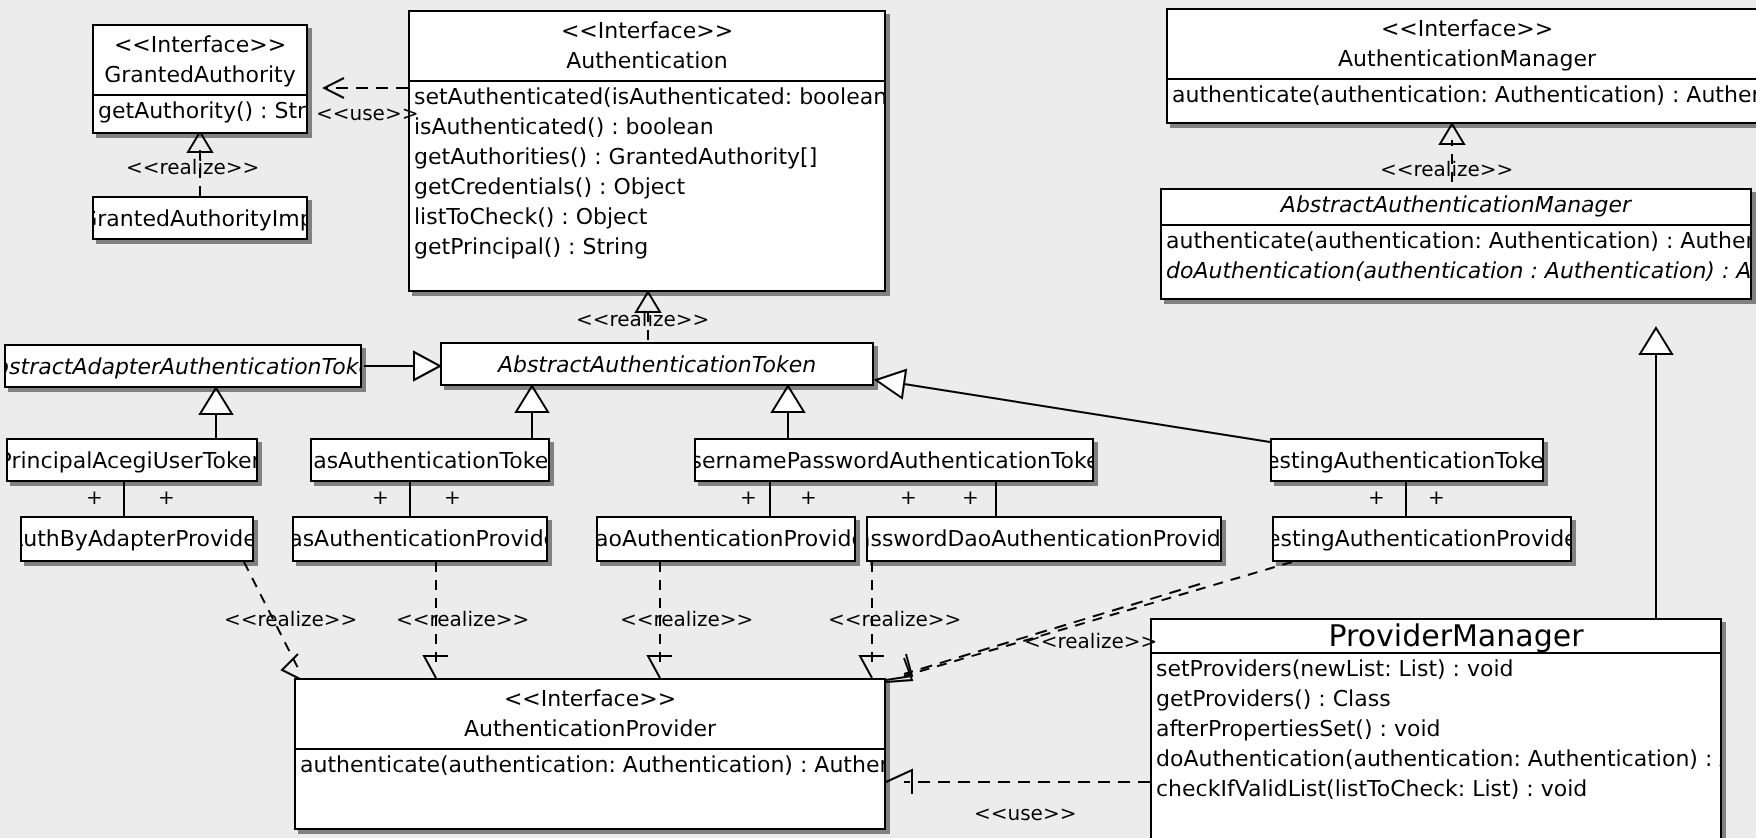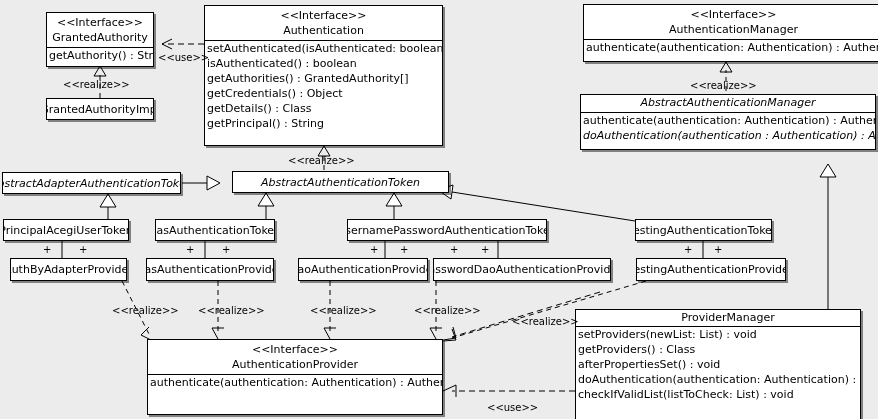--- a/index.html
+++ b/index.html
@@ -28,21 +28,21 @@
     background: #ffffff;
     border: 1px solid #000000;
     box-sizing: border-box;
     box-shadow: 2px 2px 0 rgba(0,0,0,0.45);
     overflow: hidden;
   }
   .hdr {
     text-align: center;
     padding: 1px 2px 1px 2px;
     white-space: nowrap;
-    font-size: 11px;
+    font-size: 15px;
     line-height: 14px;
     color: #000;
     margin-left: 20px;
   }
   .stereo {
     text-align: center;
     font-size: 11px;
     line-height: 15px;
     padding-top: 2px;
     white-space: nowrap;
@@ -199,21 +199,21 @@
 
   <div class="umlbox" style="left:204px; top:5px; width:239px; height:141px;">
     <div class="stereo">&lt;&lt;Interface&gt;&gt;</div>
     <div class="name">Authentication</div>
     <div class="divider"></div>
     <div class="members">
       <div class="member">setAuthenticated(isAuthenticated: boolean) : void</div>
       <div class="member">isAuthenticated() : boolean</div>
       <div class="member">getAuthorities() : GrantedAuthority[]</div>
       <div class="member">getCredentials() : Object</div>
-      <div class="member">getDetails() : Class</div>
+      <div class="member">listToCheck() : Object</div>
       <div class="member">getPrincipal() : String</div>
     </div>
   </div>
 
   <div class="umlbox" style="left:583px; top:4px; width:301px; height:58px;">
     <div class="stereo">&lt;&lt;Interface&gt;&gt;</div>
     <div class="name">AuthenticationManager</div>
     <div class="divider"></div>
     <div class="members">
       <div class="member">authenticate(authentication: Authentication) : Authentication</div>
@@ -226,21 +226,21 @@
     <div class="members">
       <div class="member">authenticate(authentication: Authentication) : Authentication</div>
       <div class="member abstract">doAuthentication(authentication : Authentication) : Authentication</div>
     </div>
   </div>
 
   <div class="umlbox" style="left:2px; top:172px; width:179px; height:22px;">
     <div class="simple abstract">AbstractAdapterAuthenticationToken</div>
   </div>
 
-  <div class="umlbox" style="left:220px; top:171px; width:217px; height:22px;margin-left:12px;">
+  <div class="umlbox" style="left:220px; top:171px; width:217px; height:22px;">
     <div class="simple abstract">AbstractAuthenticationToken</div>
   </div>
 
   <div class="umlbox" style="left:3px; top:219px; width:126px; height:22px;">
     <div class="simple">PrincipalAcegiUserToken</div>
   </div>
 
   <div class="umlbox" style="left:155px; top:219px; width:120px; height:22px;">
     <div class="simple">CasAuthenticationToken</div>
   </div>

